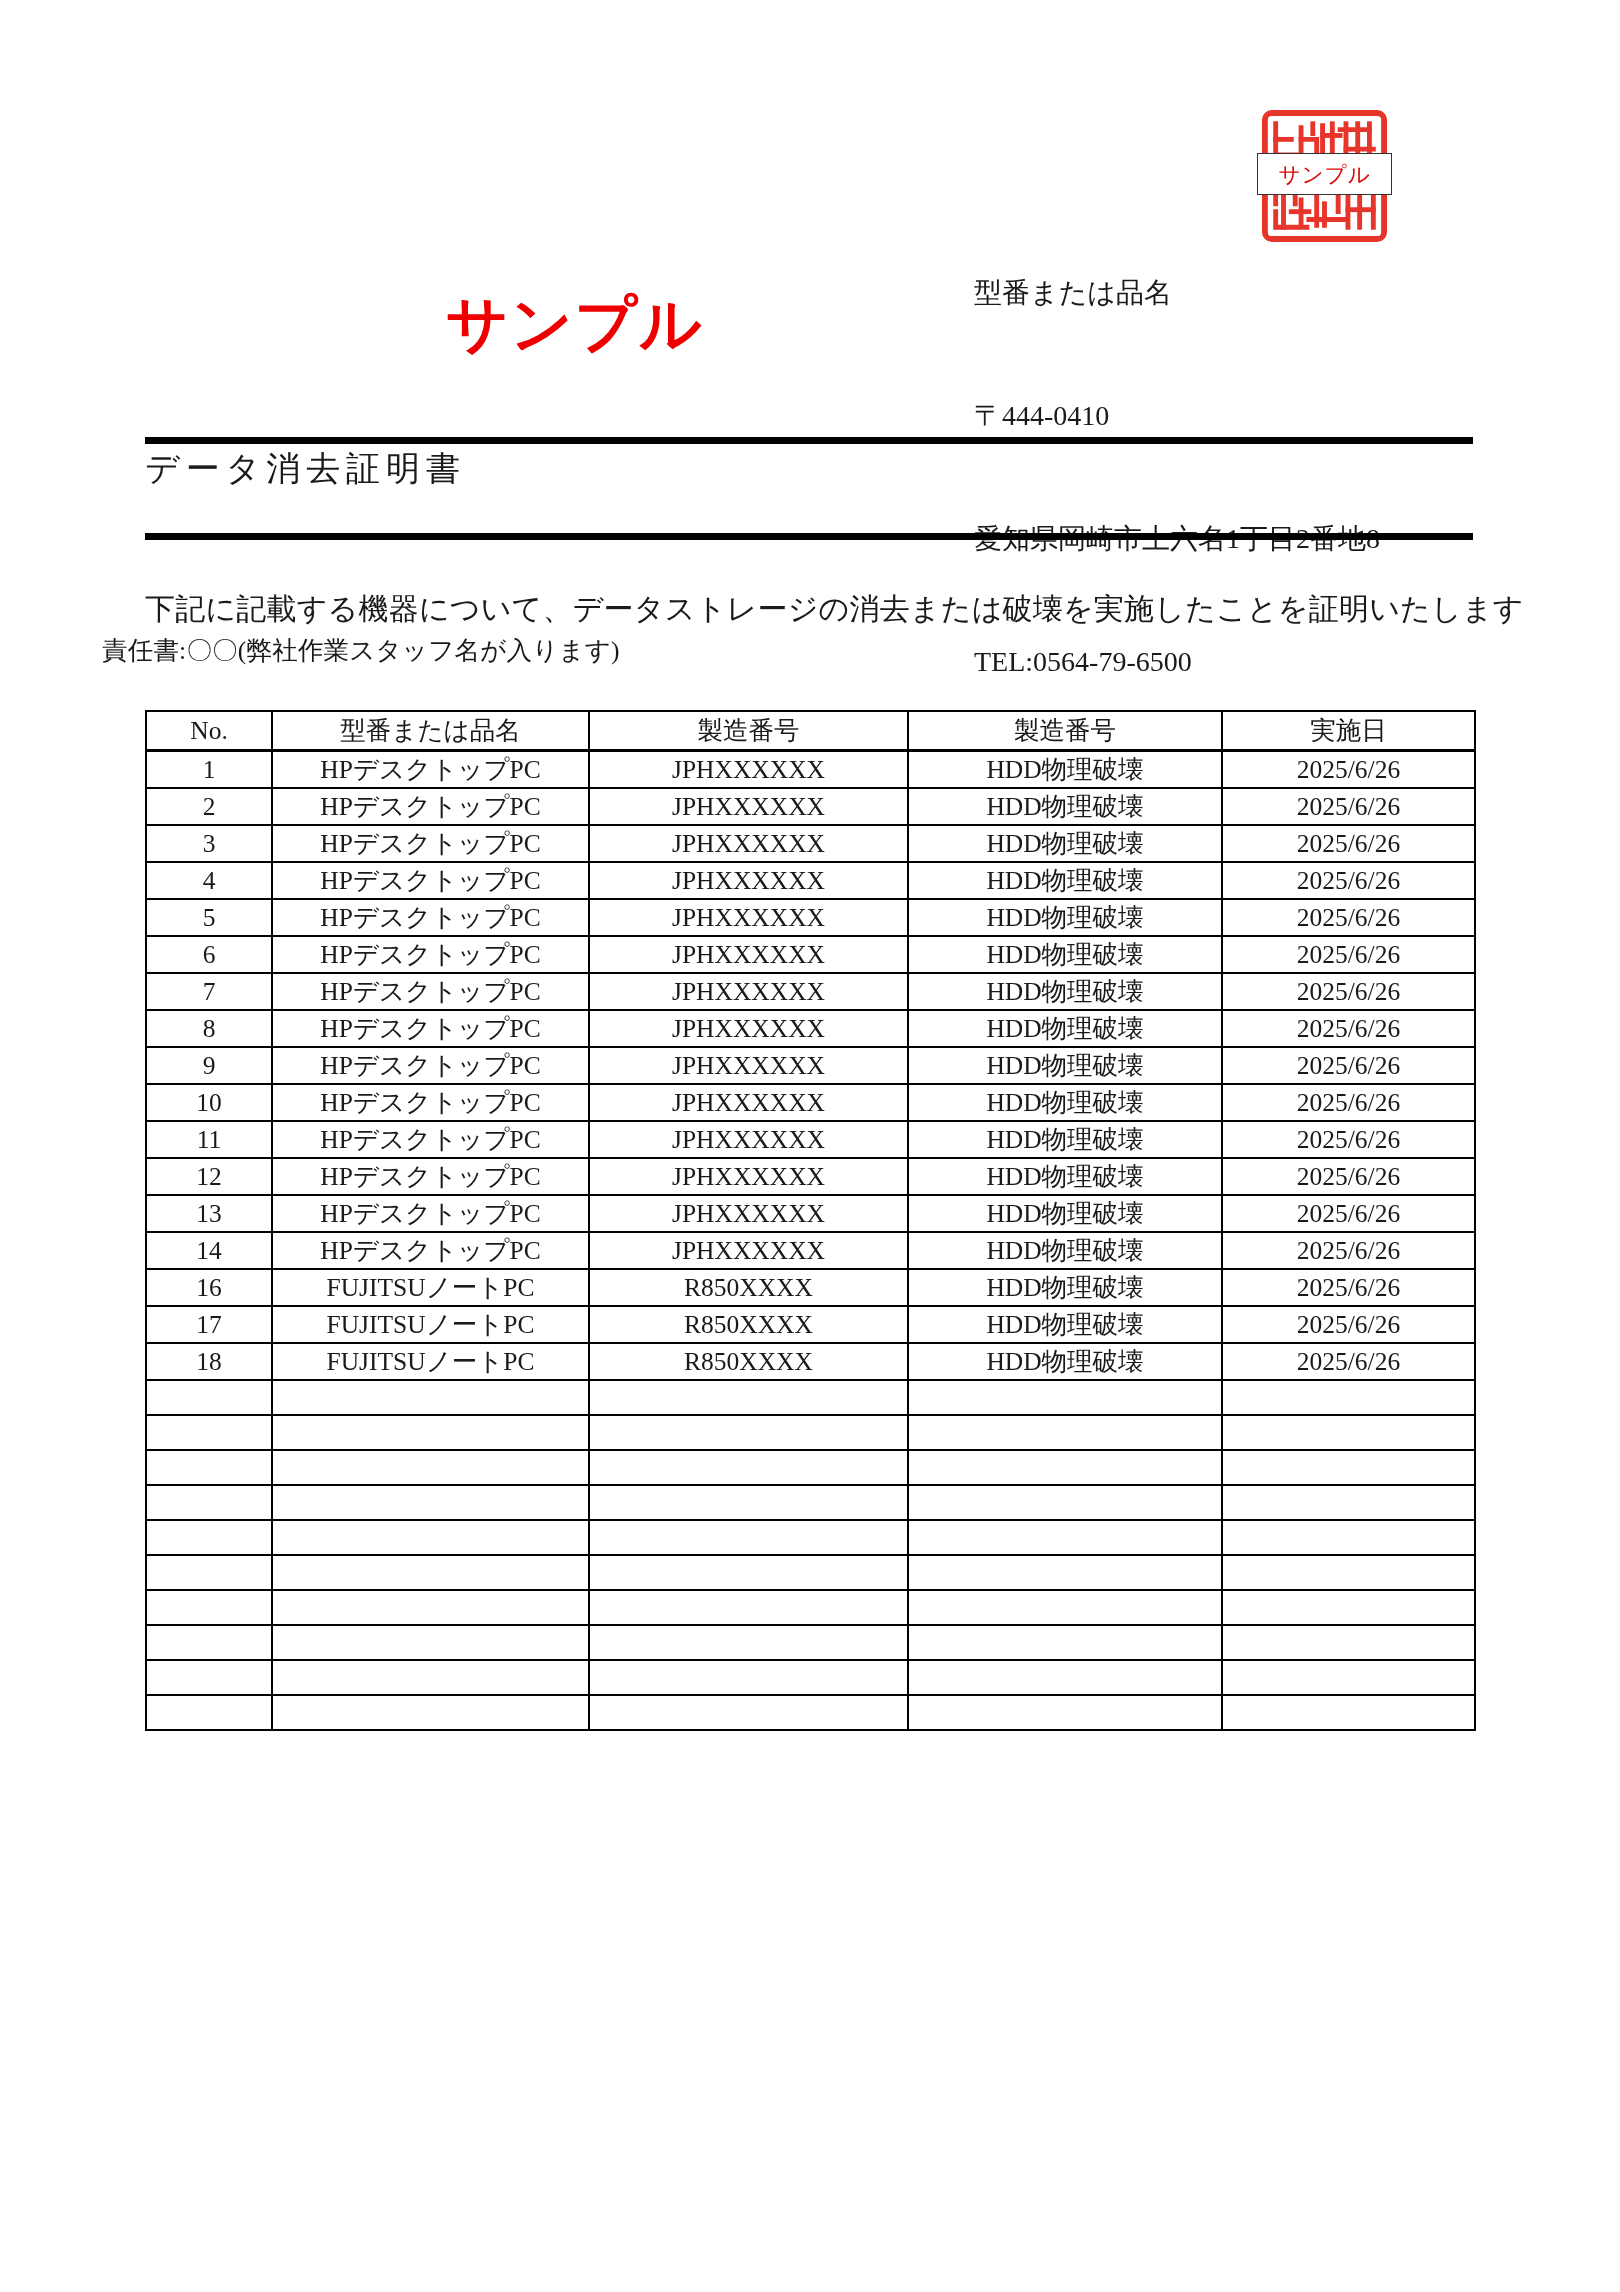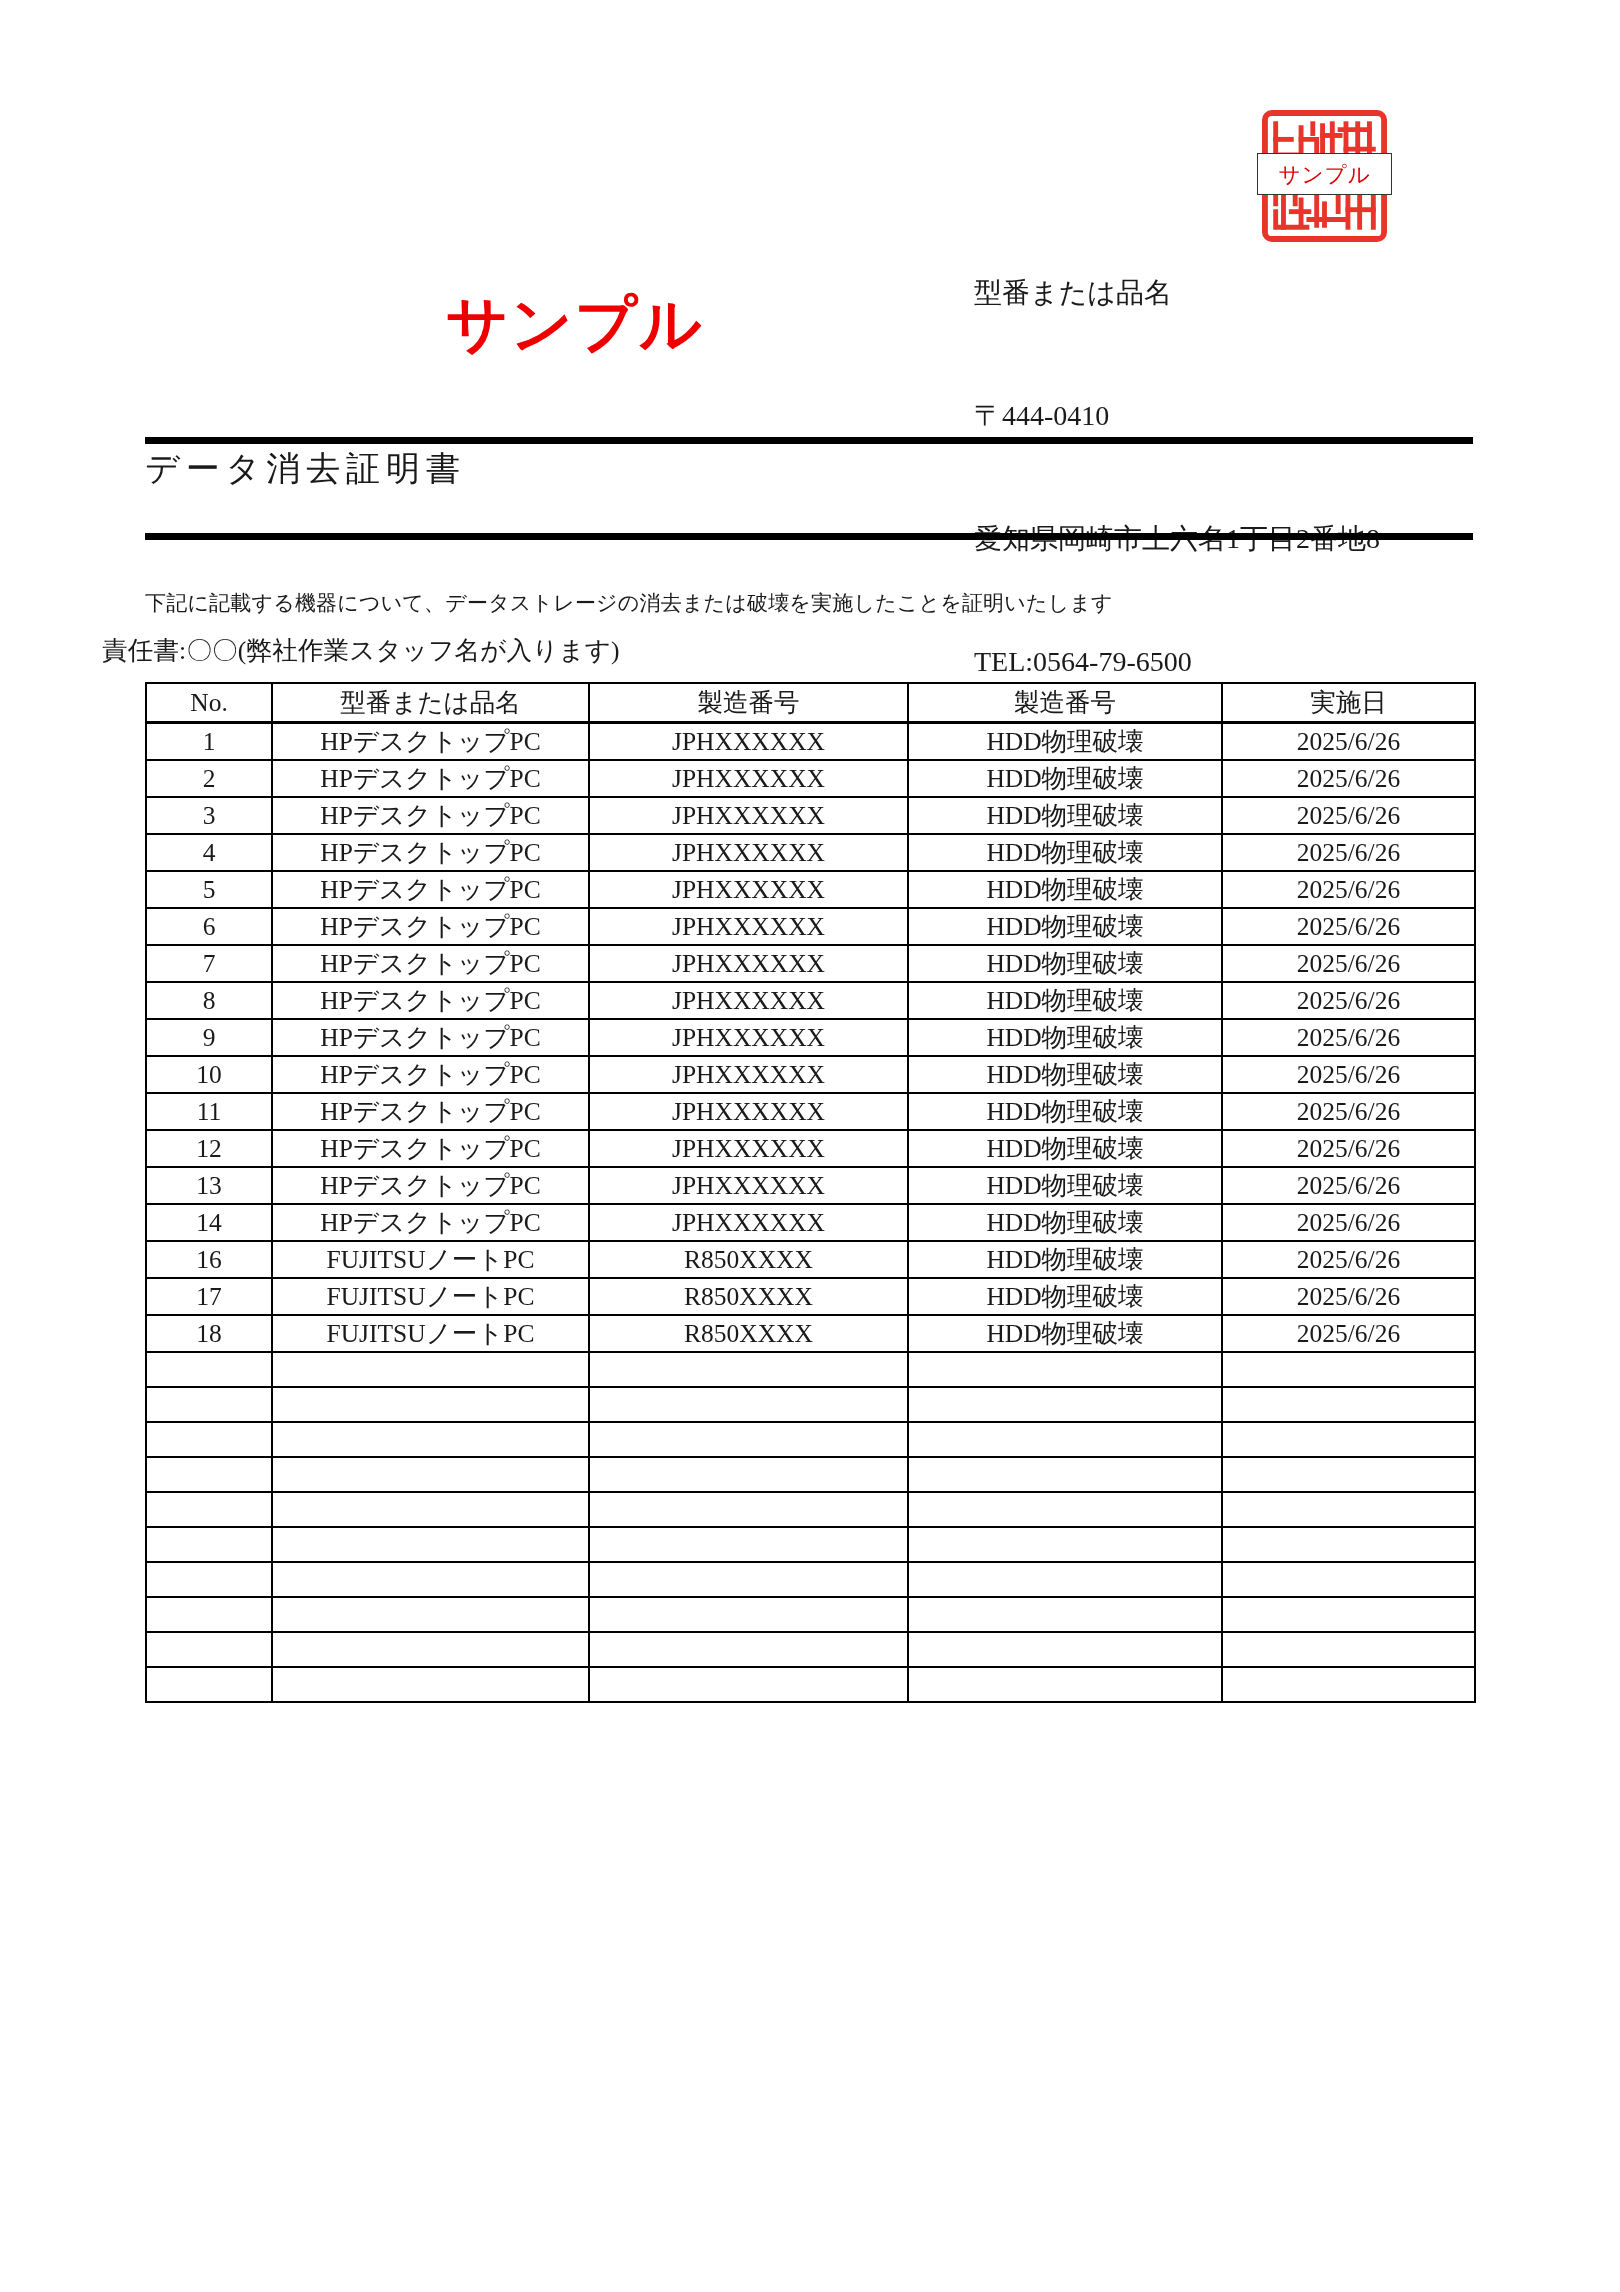--- a/index.html
+++ b/index.html
@@ -124,38 +124,38 @@
     font-size: 34px;
     letter-spacing: 5.9px;
     white-space: pre;
   }
 
   
   .statement {
     position: absolute;
     left: 145px;
     top: 589px;
-    font-size: 21px;
+    font-size: 30px;
     letter-spacing: 0.2px;
     white-space: pre;
   }
   .statement-2 {
     position: absolute;
     left: 102px;
     top: 633px;
     font-size: 25.5px;
     letter-spacing: 0.2px;
     white-space: pre;
   }
 
   
   .records-table {
     position: absolute;
     left: 145px;
-    top: 682px;
+    top: 710px;
     width: 1328px;
     border-collapse: collapse;
     table-layout: fixed;
   }
   .records-table col.c-no    { width: 126px; }
   .records-table col.c-model { width: 317px; }
   .records-table col.c-serial{ width: 319px; }
   .records-table col.c-method{ width: 314px; }
   .records-table col.c-date  { width: 253px; }
 

